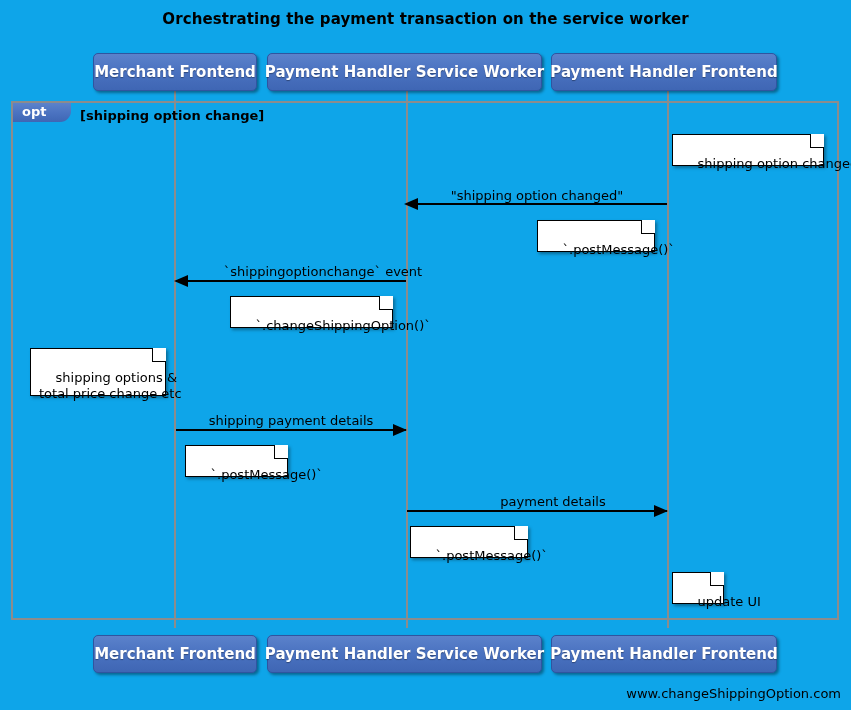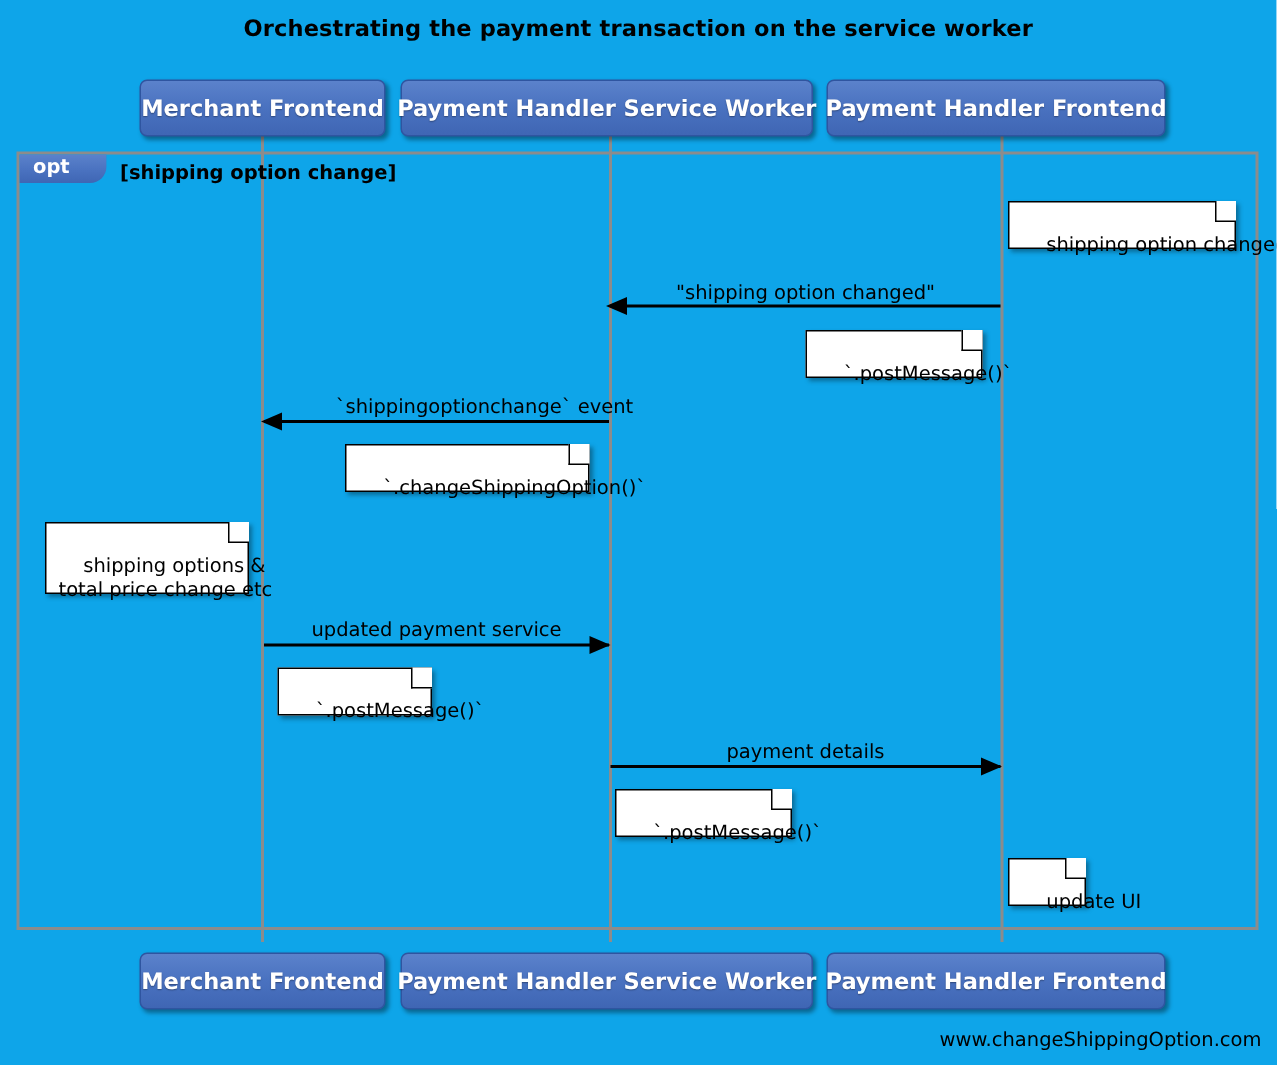--- a/index.html
+++ b/index.html
@@ -193,30 +193,30 @@
     <span>`.changeShippingOption()`</span>
     <span class="note-fold-cut"></span>
   </div>
 
   <div class="note" style="left:30px; top:348px; width:136px; height:48px;">
     <span>shipping options &amp;
 total price change etc</span>
     <span class="note-fold-cut"></span>
   </div>
 
-  <div class="msg-label" style="left:176px; top:413px; width:230px;">updated payment service</div>
+  <div class="msg-label" style="left:176px; top:413px; width:230px;">shipping payment details</div>
   <div class="msg" style="left:176px; top:429px; width:230px;"></div>
   <div class="arrowhead arrow-right" style="left:393px; top:424px;"></div>
 
   <div class="note" style="left:185px; top:445px; width:103px; height:32px;">
     <span>`.postMessage()`</span>
     <span class="note-fold-cut"></span>
   </div>
 
-  <div class="msg-label" style="left:407px; top:494px; width:260px;">payment details</div>
+  <div class="msg-label" style="left:407px; top:494px; width:260px;padding-left:16px;">payment details</div>
   <div class="msg" style="left:407px; top:510px; width:260px;"></div>
   <div class="arrowhead arrow-right" style="left:654px; top:505px;"></div>
 
   <div class="note" style="left:410px; top:526px; width:118px; height:32px;">
     <span>`.postMessage()`</span>
     <span class="note-fold-cut"></span>
   </div>
 
   <div class="note" style="left:672px; top:572px; width:52px; height:32px;">
     <span>update UI</span>

